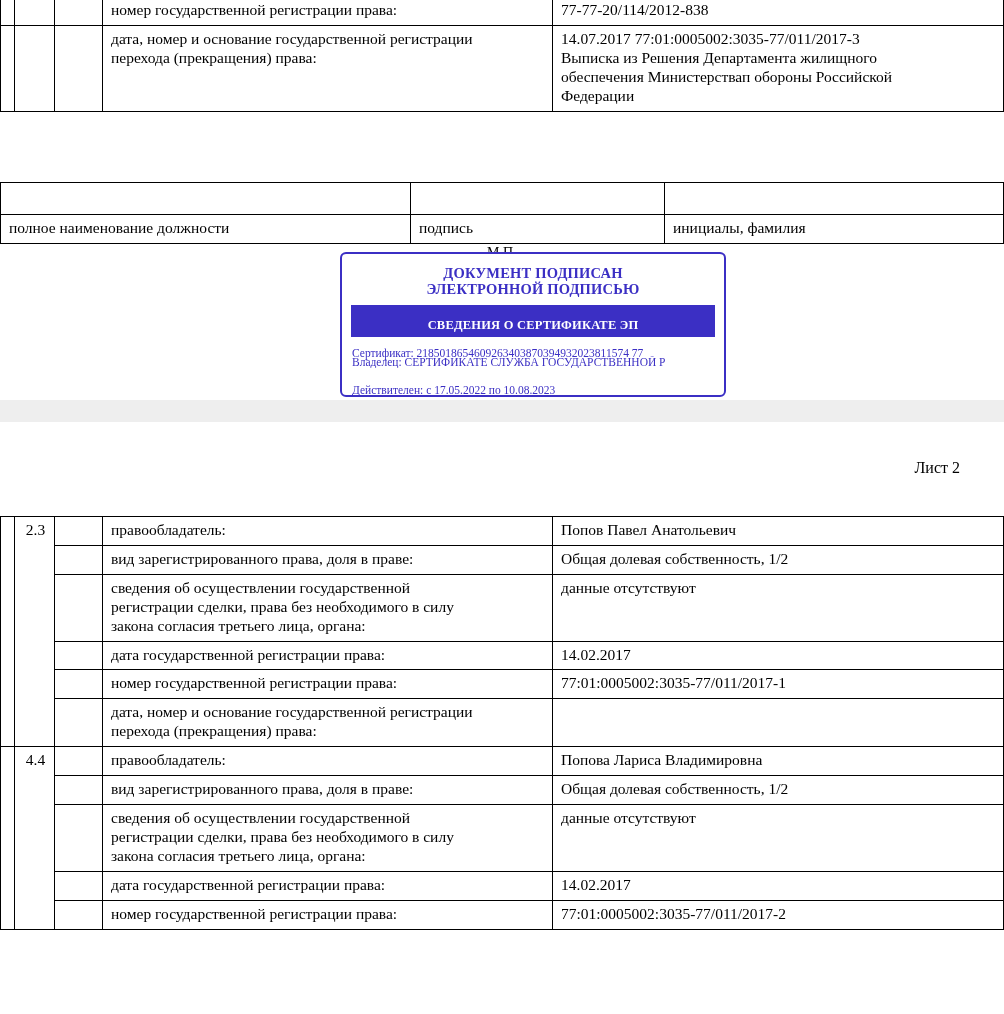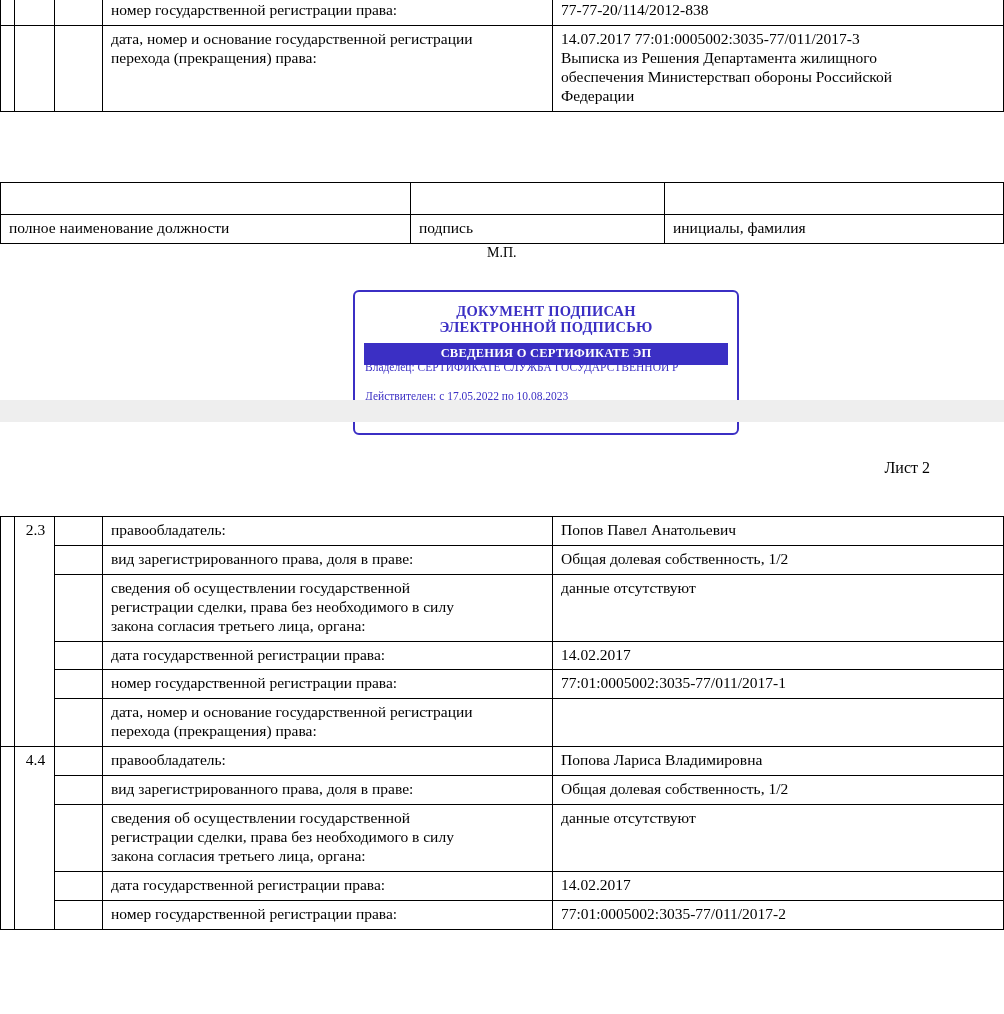--- a/index.html
+++ b/index.html
@@ -77,47 +77,46 @@
   .mp {
     position: absolute;
     left: 487px;
     top: 245px;
     font-size: 14px;
     font-family: "Liberation Serif", serif;
     color: #000;
   }
   .stamp {
     position: absolute;
-    left: 353px;
+    left: 340px;
     top: 252px;
     width: 386px;
     height: 145px;
     border: 2px solid #3b2fc4;
     border-radius: 6px;
     box-sizing: border-box;
     background: #ffffff;
-    margin-top: 38px;
   }
   .stamp-title {
     text-align: center;
     color: #3b2fc4;
     font-weight: bold;
     font-size: 14.5px;
     line-height: 1.12;
     margin-top: 11px;
     letter-spacing: 0.2px;
   }
   .stamp-bar {
     margin: 8px 9px 0 9px;
     background: #3b2fc4;
     color: #ffffff;
     text-align: center;
     font-size: 12.5px;
     font-weight: bold;
-    padding: 3px 0 4px 0;
+    padding: 13px 0 4px 0;
     letter-spacing: 0.2px;
   }
   .stamp-line {
     color: #3b2fc4;
     font-size: 11.5px;
     margin: 0 10px;
     line-height: 1.05;
     white-space: nowrap;
     overflow: hidden;
   }
@@ -131,21 +130,21 @@
     left: 0;
     top: 400px;
     width: 1004px;
     height: 22px;
     background: #eeeeee;
   }
 
   
   .sheet-label {
     position: absolute;
-    right: 74px;
+    right: 44px;
     top: 459px;
     font-size: 16px;
     text-align: center;
   }
 
   
   .frag-main {
     position: absolute;
     left: 0;
     top: 516px;
@@ -224,20 +223,21 @@
     </tbody>
   </table>
 
   <div class="mp">М.П.</div>
   <div class="stamp">
     <div class="stamp-title">
       <div>ДОКУМЕНТ ПОДПИСАН</div>
       <div>ЭЛЕКТРОННОЙ ПОДПИСЬЮ</div>
     </div>
     <div class="stamp-bar">СВЕДЕНИЯ О СЕРТИФИКАТЕ ЭП</div>
+    <div class="stamp-line stamp-cert">Сертификат: 2185018654609263403870394932023811574 77</div>
     <div class="stamp-line stamp-owner">Владелец: СЕРТИФИКАТЕ СЛУЖБА ГОСУДАРСТВЕННОЙ Р</div>
     <div class="stamp-line stamp-valid">Действителен: с 17.05.2022 по 10.08.2023</div>
   </div>
 
   <div class="band"></div>
 
   <div class="sheet-label">Лист 2</div>
 
   <table class="doc frag-main">
     <colgroup>

